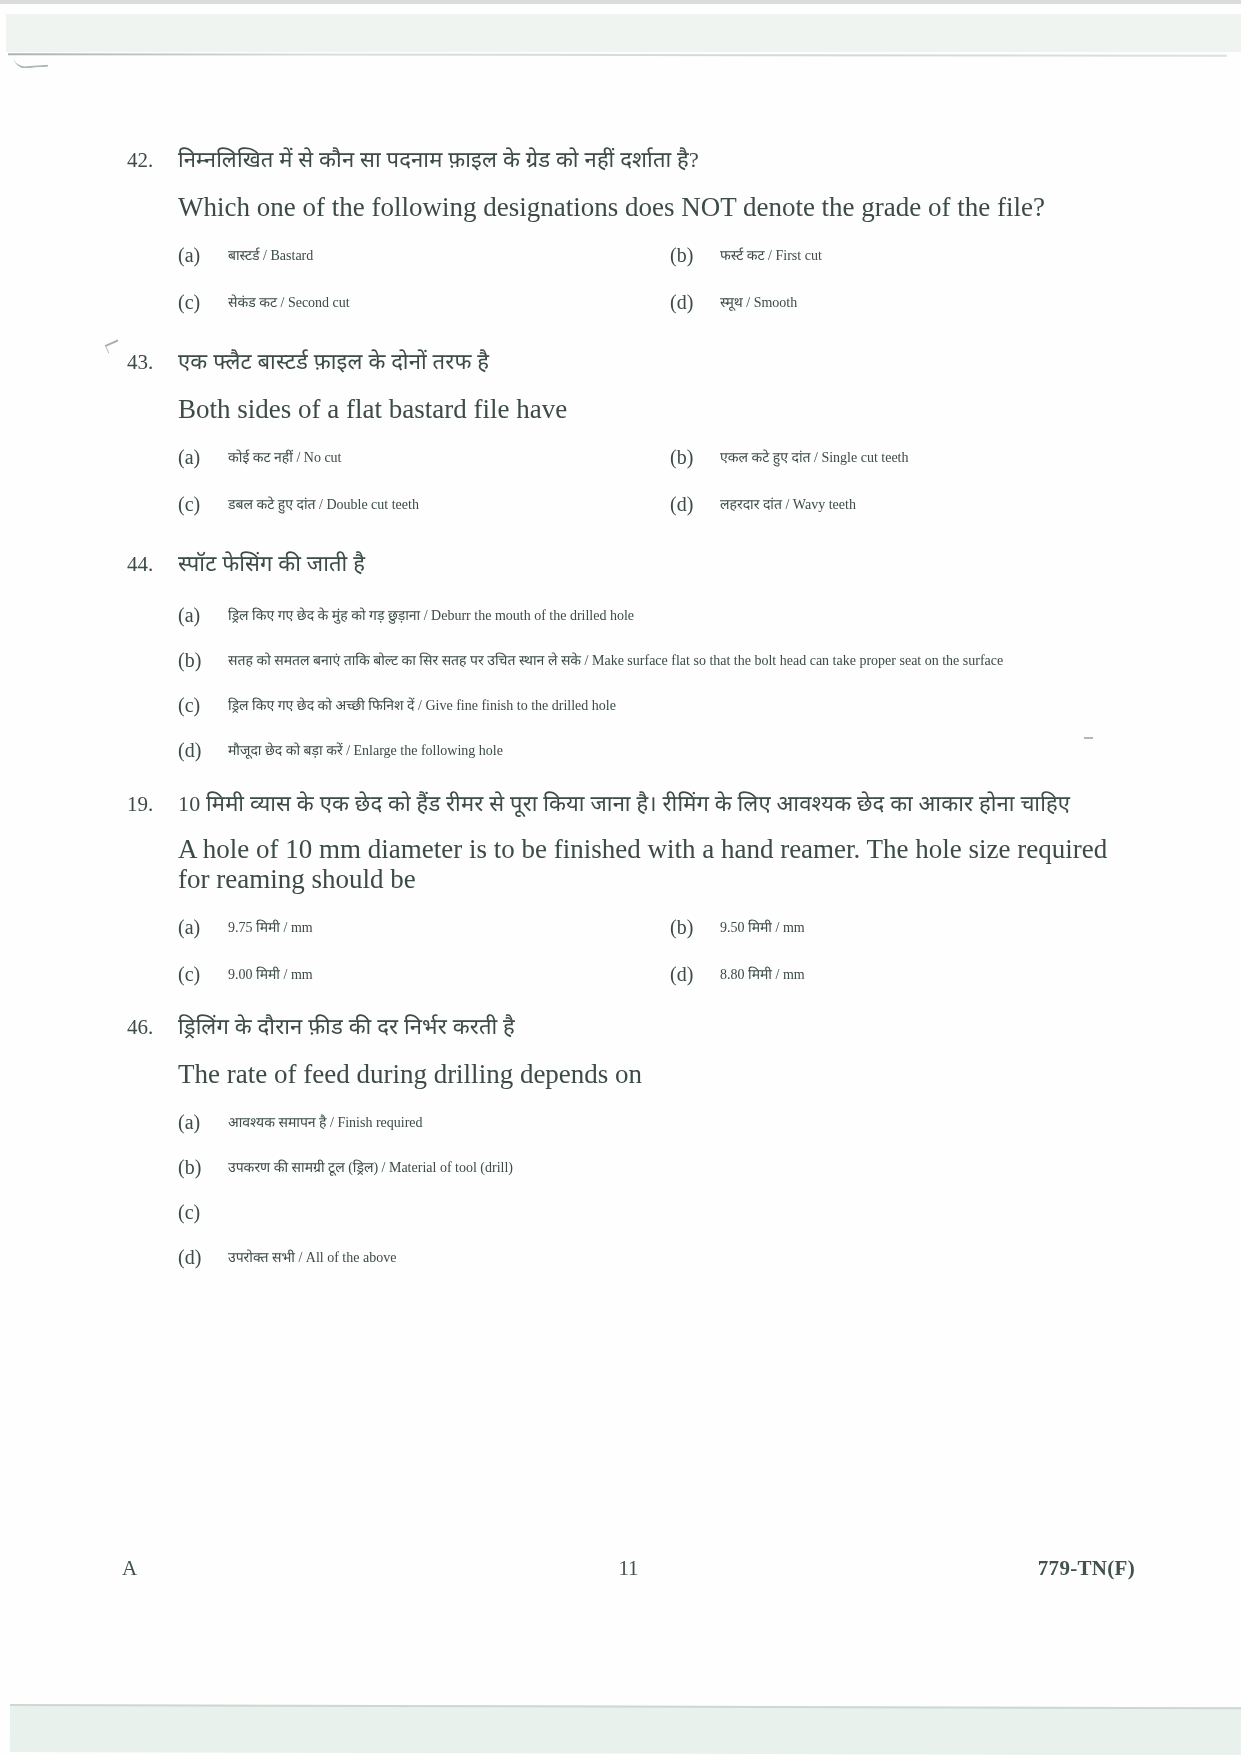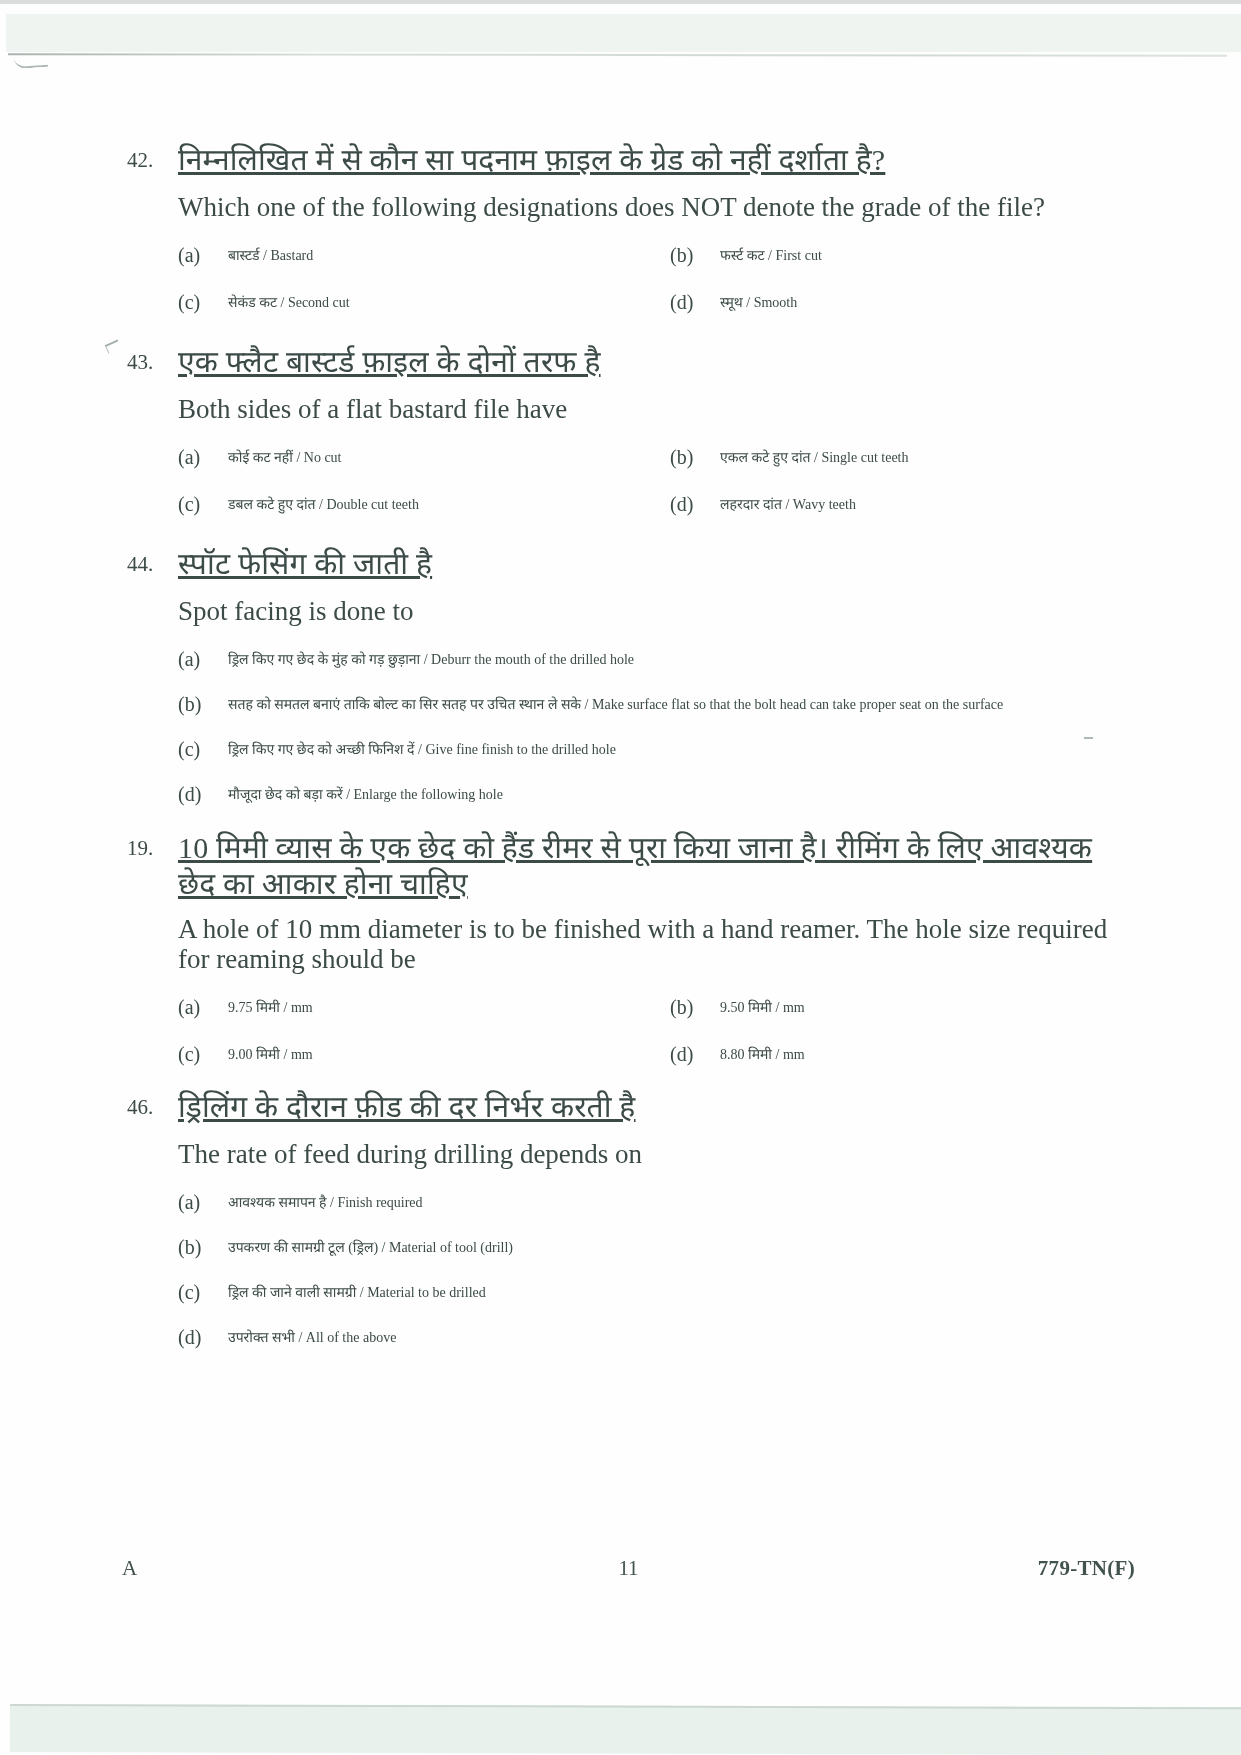--- a/index.html
+++ b/index.html
@@ -44,21 +44,21 @@
     position: absolute; left: 14px; top: 52px; width: 34px; height: 10px;
     border-bottom: 2px solid #6f7f7b; border-radius: 0 0 0 14px; opacity:.55;
     transform: rotate(-4deg);
   }
   
   .content { position: absolute; top: 138px; left: 127px; width: 1008px; }
   .question { margin: 0 0 26px 0; }
   .q-row { display: flex; align-items: flex-start; }
   .q-num { width: 51px; flex: 0 0 51px; font-size: 21px; line-height: 36px; }
   .q-body { flex: 1 1 auto; min-width: 0; }
-  .q-hi { margin: 0; font-size: 30px; line-height: 36px; letter-spacing:.2px;text-decoration:underline; }
+  .q-hi { margin: 0; font-size: 22px; line-height: 36px; letter-spacing:.2px; }
   .q-en { margin: 14px 0 0 0; font-size: 27px; line-height: 30px; }
   .opts { margin-top: 18px; }
   .opts.two-col {
     display: grid;
     grid-template-columns: 492px 1fr;
     row-gap: 16px;
   }
   .opts.one-col .opt { margin-bottom: 14px; }
   .opts.one-col .opt:last-child { margin-bottom: 0; }
   .opt { display: flex; align-items: flex-start; }
@@ -144,21 +144,20 @@
           </div>
         </div>
       </div>
     </section>
 
     <section class="question q44">
       <div class="q-row">
         <div class="q-num">44.</div>
         <div class="q-body">
           <p class="q-hi">स्पॉट फेसिंग की जाती है</p>
-          <p class="q-en">Spot facing is done to</p>
           <div class="opts one-col">
             <div class="opt">
               <span class="opt-label">(a)</span>
               <span class="opt-text">ड्रिल किए गए छेद के मुंह को गड़ छुड़ाना / Deburr the mouth of the drilled hole</span>
             </div>
             <div class="opt">
               <span class="opt-label">(b)</span>
               <span class="opt-text">सतह को समतल बनाएं ताकि बोल्ट का सिर सतह पर उचित स्थान ले सके / Make surface flat so that the bolt head can take proper seat on the surface</span>
             </div>
             <div class="opt">
@@ -212,21 +211,20 @@
             <div class="opt">
               <span class="opt-label">(a)</span>
               <span class="opt-text">आवश्यक समापन है / Finish required</span>
             </div>
             <div class="opt">
               <span class="opt-label">(b)</span>
               <span class="opt-text">उपकरण की सामग्री टूल (ड्रिल) / Material of tool (drill)</span>
             </div>
             <div class="opt">
               <span class="opt-label">(c)</span>
-              <span class="opt-text">ड्रिल की जाने वाली सामग्री / Material to be drilled</span>
             </div>
             <div class="opt">
               <span class="opt-label">(d)</span>
               <span class="opt-text">उपरोक्त सभी / All of the above</span>
             </div>
           </div>
         </div>
       </div>
     </section>
 

